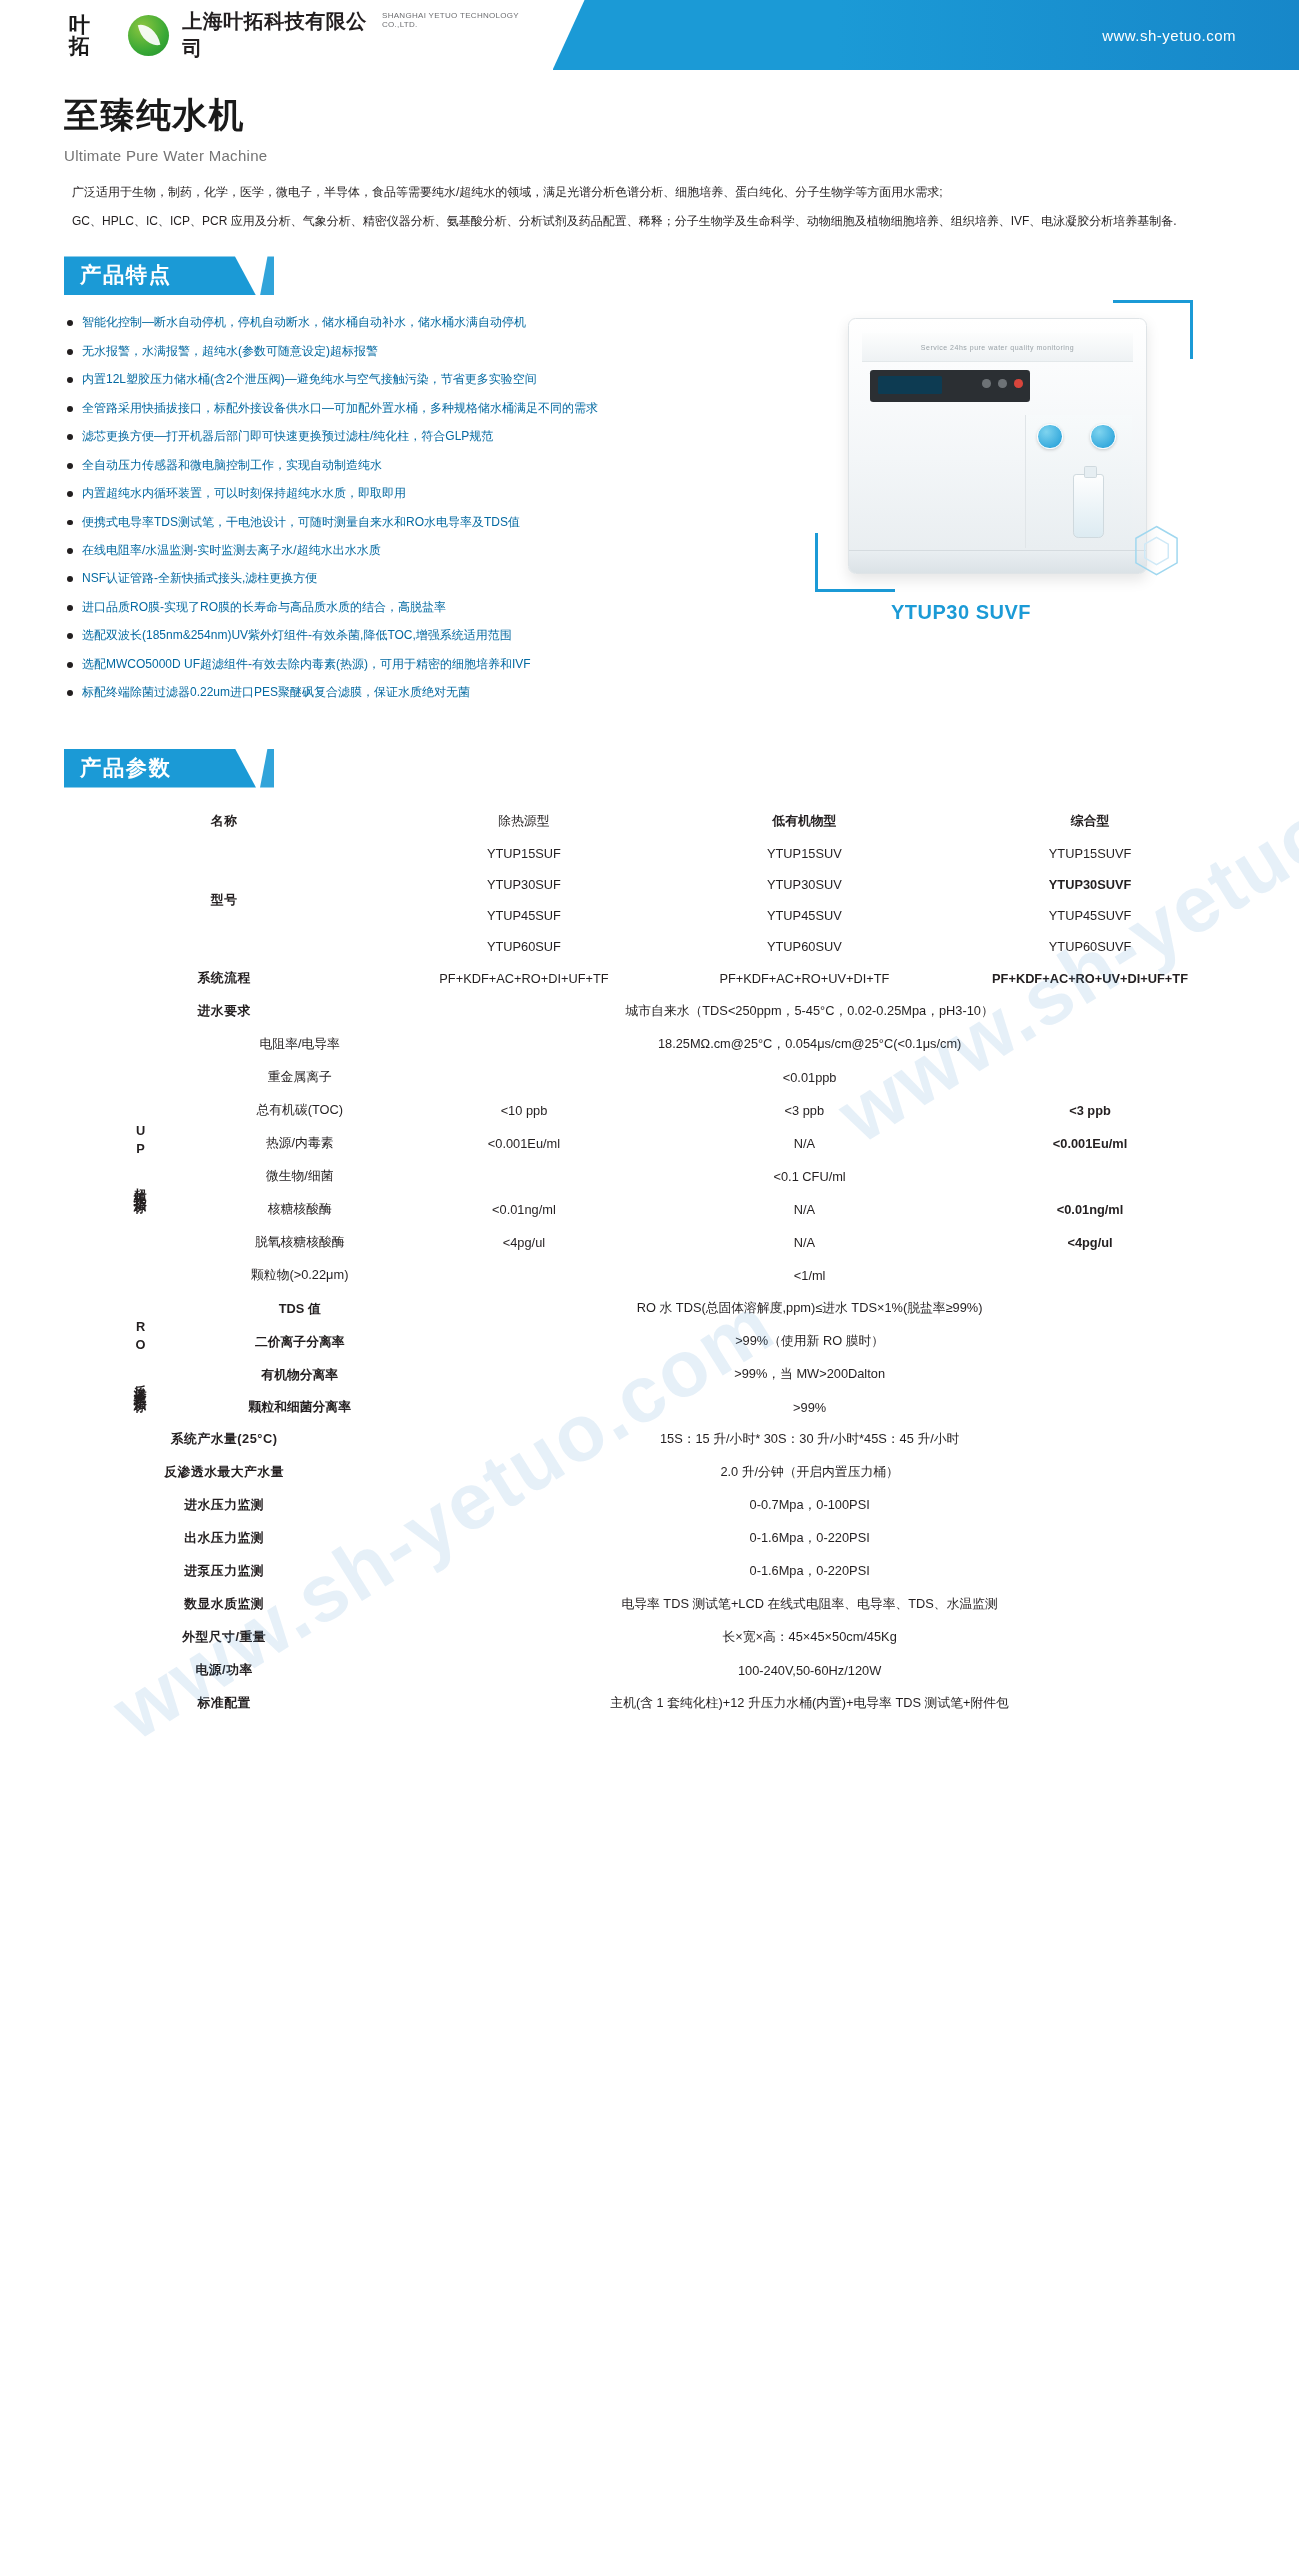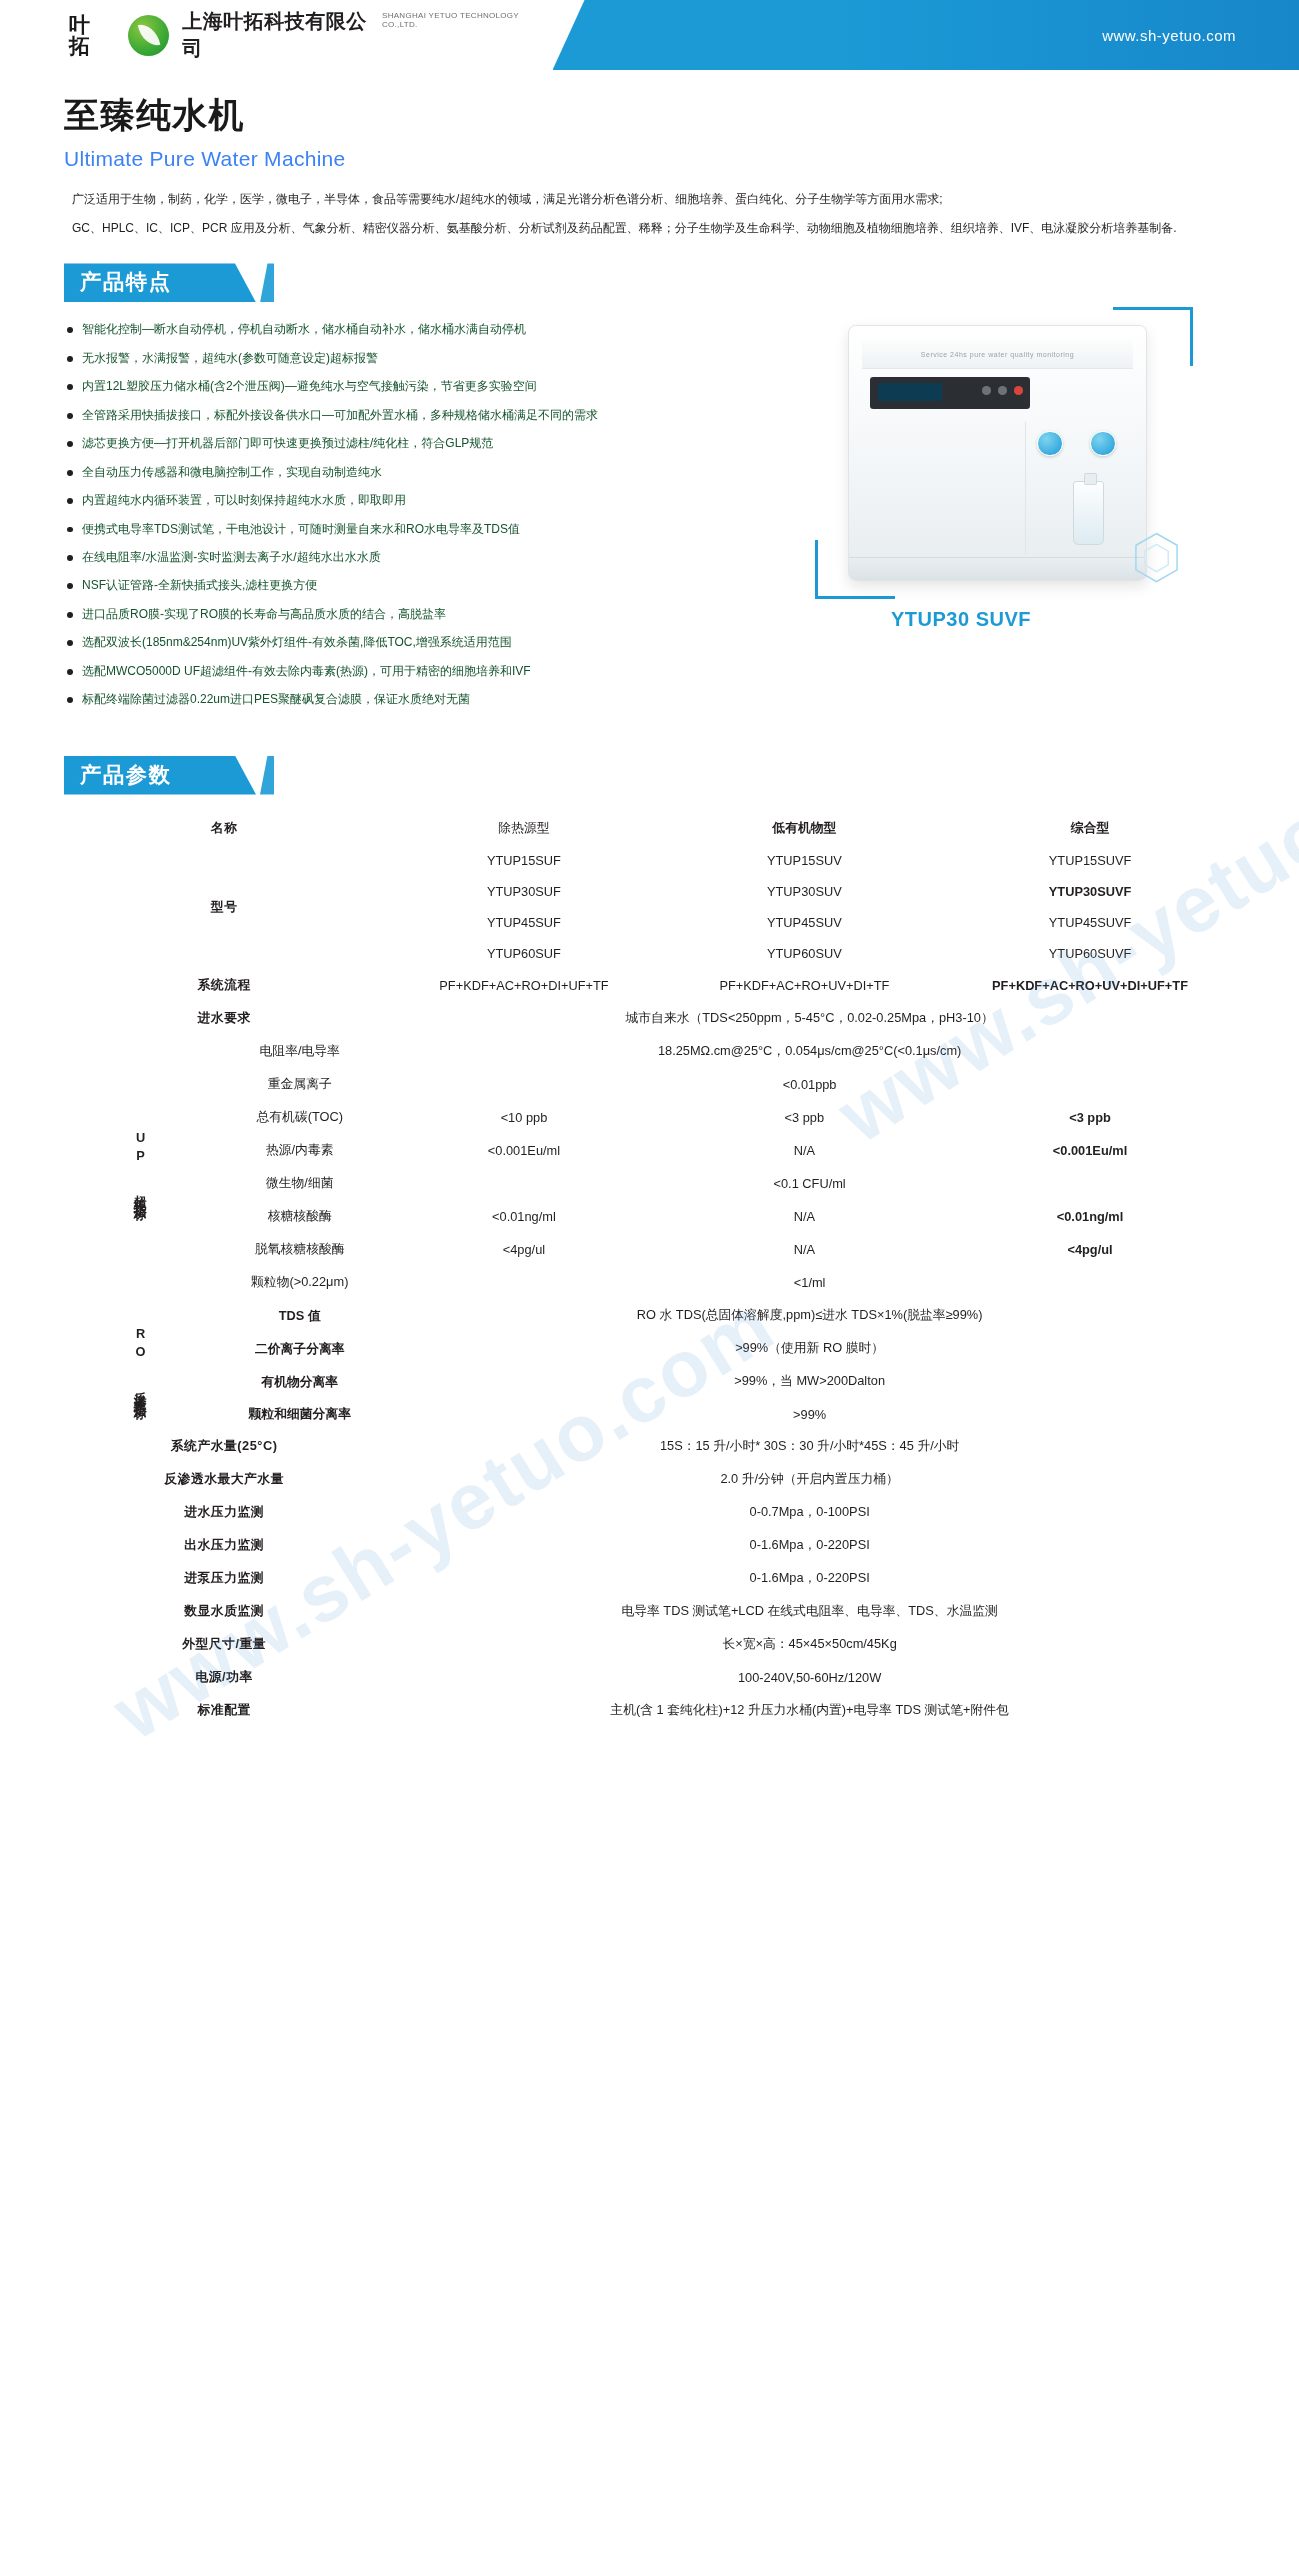--- a/index.html
+++ b/index.html
@@ -62,21 +62,21 @@
     align-items: center;
     justify-content: flex-end;
     padding-right: 64px;
     clip-path: polygon(32px 0, 100% 0, 100% 100%, 0 100%);
   }
   .header-url { color:#ffffff; font-size: 15px; letter-spacing: 0.5px;}
 
   
   .title-area { padding: 22.4px 64px 0 64px; }
   .title-cn { font-size: 35px; font-weight: bold; color:#1a1a1a; letter-spacing: 1.1px;}
-  .title-en { font-size: 21px; color:#3b82f6; margin-top: 7.5px; letter-spacing: 0.3px;}
+  .title-en { font-size: 15px; color:#737373; margin-top: 7.5px; letter-spacing: 0.3px;}
   .intro { margin-top: 18px; font-size: 12px; line-height: 1.75; color:#231f20; max-width: 1163px;}
   .intro p { margin:8px; }
 
   
   .section-head {
     position: relative;
     margin: 24.5px 0 11.7px 64px;
     width: 224px;
     height: 39px;
   }
@@ -102,21 +102,21 @@
   
   .feature-wrap { display:flex; padding: 0 64px; gap: 10.7px;}
   .features { width: 704px; padding-top: 6.4px;}
   .features li {
     list-style: none;
     position: relative;
     font-size: 12px;
     line-height: 1.62;
     margin-bottom: 9px;
     padding-left: 18px;
-    color:#14532d;
+    color:#0369a1;
   }
   .features li::before {
     content:"";
     position:absolute; left: 3.2px; top: 7px;
     width: 5.9px; height: 5.9px; border-radius:50%;
     background:#231f20;
   }
   .features ul { margin:0; padding:0; }
 
   .product-col { flex:1; position:relative; padding-top: 5.3px;}

